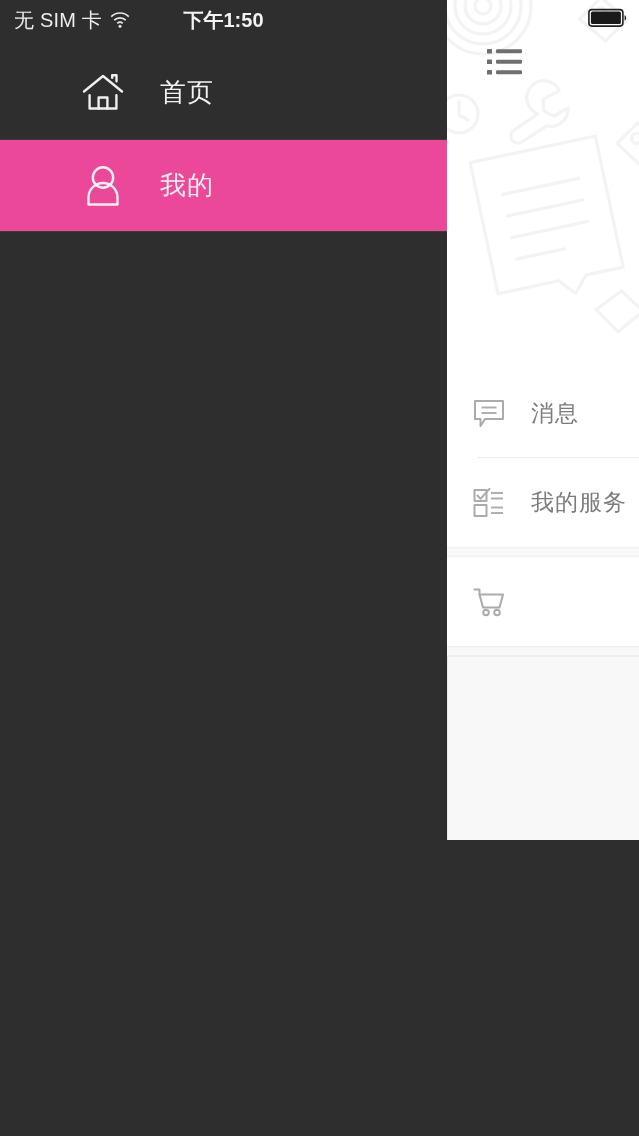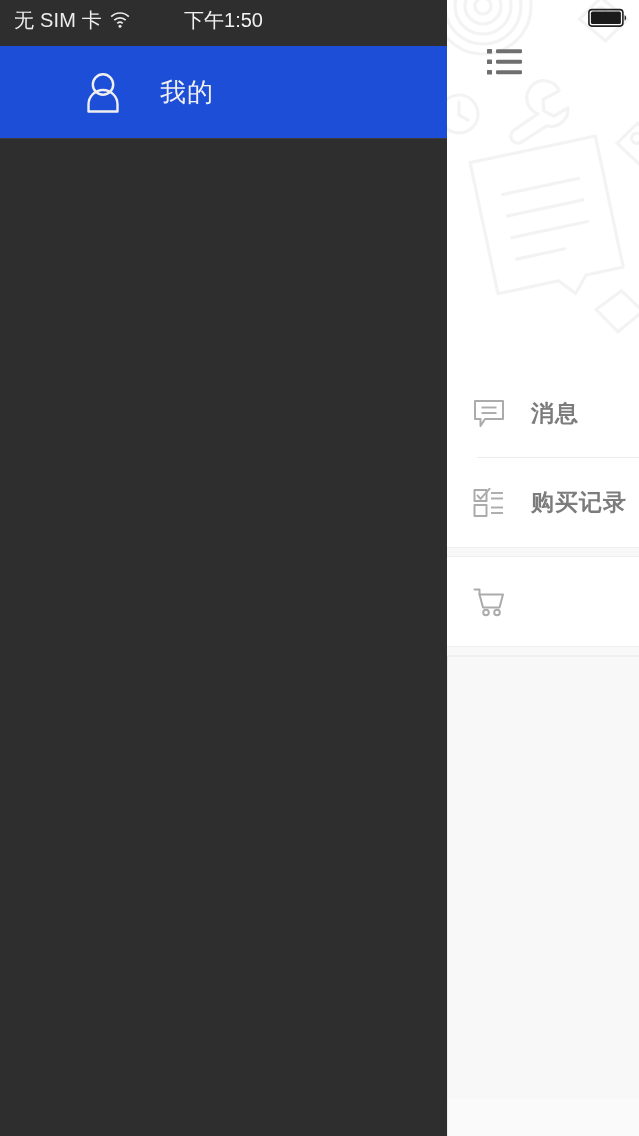--- a/index.html
+++ b/index.html
@@ -49,42 +49,42 @@
   .sb-carrier { font-size: 20px; color: #ededed; }
   .wifi-icon { display: block; margin-top: 2px; }
   .sb-center {
     position: absolute;
     left: 0; right: 0; top: 0;
     height: 40px;
     display: flex;
     align-items: center;
     justify-content: center;
     font-size: 20px;
-    font-weight: normal;
+    font-weight: bold;
     color: #f2f2f2;
     letter-spacing: 0px;
   }
 
   .drawer-menu {
     position: absolute;
     left: 0;
     top: 46px;
     width: 447px;
   }
   .drawer-item {
     position: relative;
     height: 93px;
     display: flex;
     align-items: center;
     padding-left: 80px;
     box-sizing: border-box;
     background: #2e2e2e;
   }
   .drawer-item.is-active {
-    background: #1d4ed8;
+    background: #ec4899;
   }
   .drawer-item + .drawer-item::before {
     content: "";
     position: absolute;
     left: 0; right: 0; top: 0;
     height: 1px;
     background: #3b3b3b;
   }
   .drawer-item::after {
     content: "";
@@ -110,24 +110,23 @@
     color: #f1f1f1;
     letter-spacing: 1px;
   }
 
   
   .panel {
     position: absolute;
     left: 447px;
     top: 0;
     width: 192px;
-    height: 1136px;
+    height: 840px;
     background: #fafafa;
     overflow: hidden;
-    font-weight: bold;
   }
   .panel-hero {
     position: relative;
     width: 192px;
     height: 369px;
     background: #ffffff;
     overflow: hidden;
   }
   .watermark {
     position: absolute;
@@ -228,20 +227,33 @@
             </g>
             <circle cx="11" cy="15.2" r="1.5" fill="#e9e9e9"></circle>
           </svg>
         </span>
       </div>
       <div class="sb-center">下午1:50</div>
     </div>
 
     <div class="drawer-menu">
 
+      <div class="drawer-item">
+        <span class="drawer-icon">
+          <svg width="44" height="42" viewBox="0 0 44 42">
+            <g fill="none" stroke="#efefef" stroke-width="2.4" stroke-linejoin="round" stroke-linecap="round">
+              <path d="M3 19.5 L22 4 L41 19.5"></path>
+              <path d="M35.5 9.2 L35.5 3.2 L31.2 3.2 L31.2 5.7"></path>
+              <path d="M8.6 23.2 L8.6 36.5 L35.4 36.5 L35.4 23.2"></path>
+              <path d="M17.6 36.5 L17.6 25.5 L26.4 25.5 L26.4 36.5"></path>
+            </g>
+          </svg>
+        </span>
+        <span class="drawer-label">首页</span>
+      </div>
 
       <div class="drawer-item is-active">
         <span class="drawer-icon">
           <svg width="42" height="44" viewBox="0 0 42 44">
             <g fill="none" stroke="#efefef" stroke-width="2.4" stroke-linejoin="round" stroke-linecap="round">
               <circle cx="21" cy="13.5" r="10.2"></circle>
               <path d="M6.5 40.5 L6.5 33.5 A14.5 14.5 0 0 1 35.5 33.5 L35.5 40.5 Z"></path>
             </g>
           </svg>
         </span>
@@ -347,21 +359,21 @@
               <rect x="1.5" y="2" width="12" height="11"></rect>
               <rect x="1.5" y="17" width="12" height="11"></rect>
               <path d="M4.5 7.5 L7.5 10.8 L16.5 0.8" stroke-linecap="round"></path>
               <path d="M18 5 L30 5" stroke-width="1.9"></path>
               <path d="M18 10.5 L30 10.5" stroke-width="1.9"></path>
               <path d="M18 19.5 L30 19.5" stroke-width="1.9"></path>
               <path d="M18 25 L30 25" stroke-width="1.9"></path>
             </g>
           </svg>
         </span>
-        <span class="panel-label">购买记录</span>
+        <span class="panel-label">我的服务</span>
       </div>
 
       <div class="group-gap"></div>
 
       <div class="panel-row">
         <span class="panel-icon">
           <svg width="32" height="30" viewBox="0 0 32 30">
             <g fill="none" stroke="#ababab" stroke-width="2" stroke-linejoin="round" stroke-linecap="round">
               <path d="M1.5 2.5 L6.5 2.5 L6.5 7.5"></path>
               <path d="M6.5 7.5 L30 7.5 L26.5 20.5 L10 20.5 L6.5 7.5 Z"></path>

